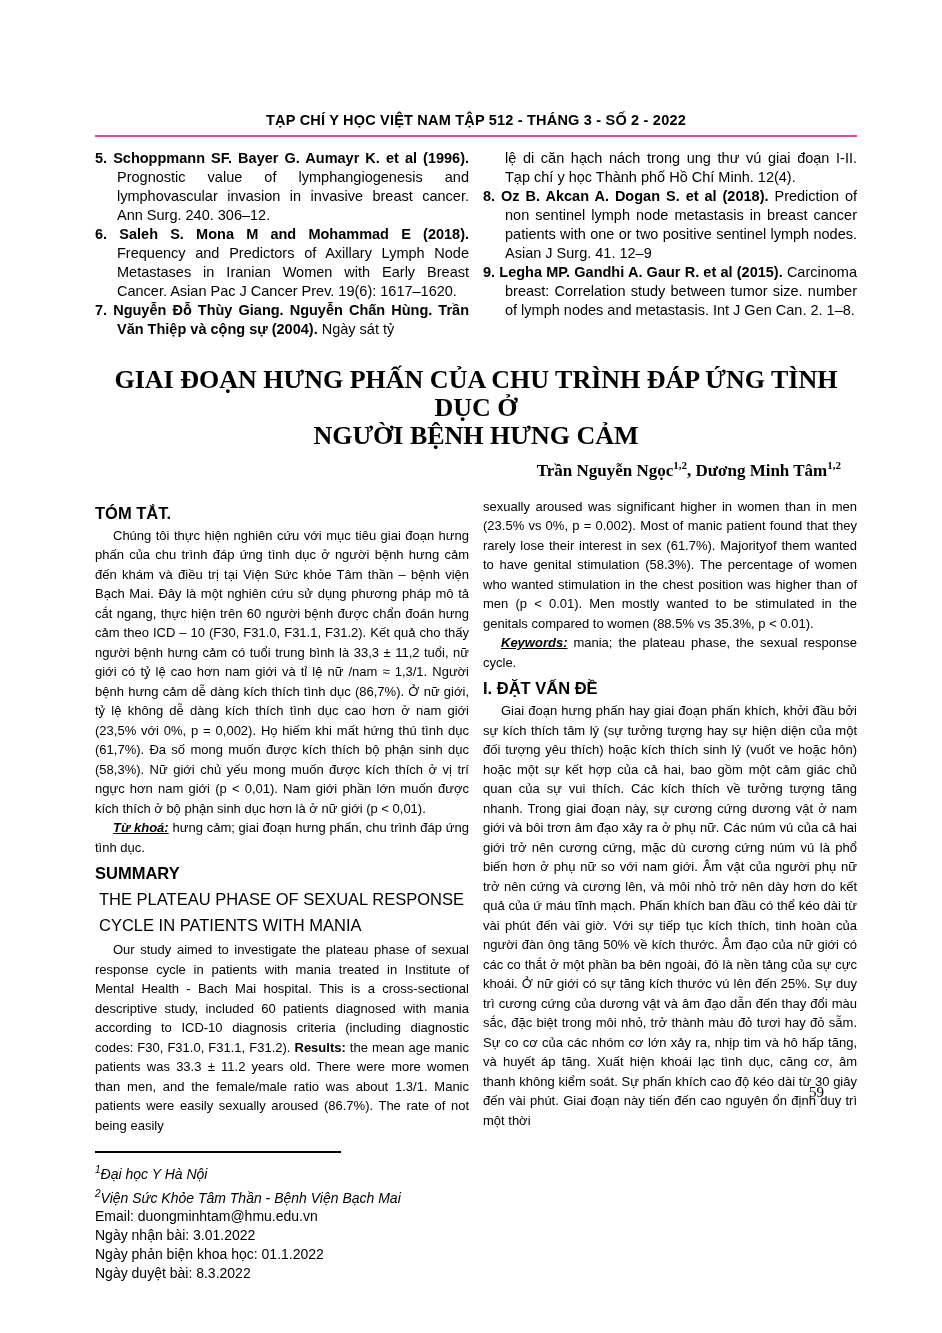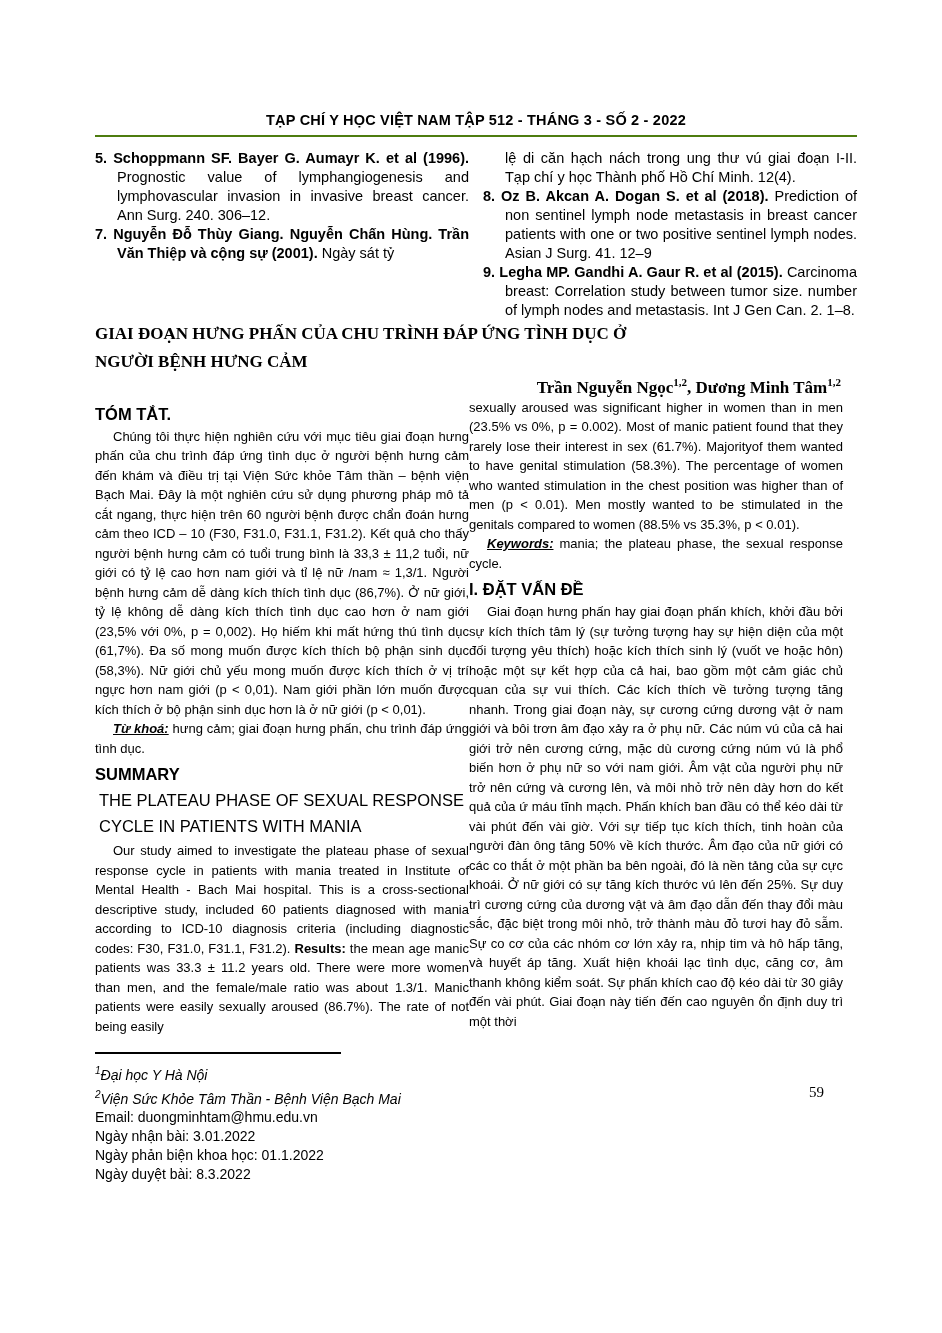--- a/index.html
+++ b/index.html
@@ -17,53 +17,57 @@
     position: absolute;
     left: 95px; top: 112px;
     width: 762px;
   }
   .journal-header {
     text-align: center;
     font-weight: bold;
     font-size: 14.5px;
     letter-spacing: 0.2px;
     padding-bottom: 7px;
-    border-bottom: 2px solid #4d7c0f;
+    border-bottom: 2px solid #ec4899;
   }
   .refs {
     display: flex;
     gap: 14px;
     margin-top: 12px;
   }
   .col { width: 374px; }
   .ref, .ref-cont {
     font-size: 14.5px;
     line-height: 19px;
     text-align: justify;
   }
   .ref { padding-left: 22px; text-indent: -22px; }
   .ref-cont { padding-left: 22px; }
   .ref b, .b { font-weight: bold; }
   .article-title {
-    text-align: left;
+    margin-top: 27px;
+    text-align: center;
     font-family: "Liberation Serif", serif;
     font-weight: bold;
-    font-size: 17px;
+    font-size: 26px;
     line-height: 28px;
   }
   .author-line {
+    margin-top: 9px;
     text-align: right;
     padding-right: 16px;
     font-family: "Liberation Serif", serif;
     font-weight: bold;
     font-size: 17px;
   }
   .author-line sup { font-size: 11px; }
   .body-cols {
     display: flex;
+    gap: 14px;
+    margin-top: 16px;
   }
   .sec-heading {
     font-size: 16.5px;
     font-weight: bold;
     margin: 7px 0 3px 0;
   }
   .para {
     font-size: 13px;
     line-height: 19.5px;
     text-align: justify;
@@ -100,21 +104,22 @@
 <body>
 
 <div class="page">
   <div class="inner">
 
     <div class="journal-header">TẠP CHÍ Y HỌC VIỆT NAM TẬP 512 - THÁNG 3 - SỐ 2 - 2022</div>
 
     <div class="refs">
       <div class="col">
         <div class="ref"><b>5.</b> <b>Schoppmann SF. Bayer G. Aumayr K. et al (1996).</b> <span>Prognostic value of lymphangiogenesis and lymphovascular invasion in invasive breast cancer. Ann Surg. 240. 306–12.</span></div>
-        <div class="ref"><b>7.</b> <b>Nguyễn Đỗ Thùy Giang. Nguyễn Chấn Hùng. Trần Văn Thiệp và cộng sự (2001).</b> <span>Ngày sát tỷ</span></div>
+        <div class="ref"><b>6.</b> <b>Saleh S. Mona M and Mohammad E (2018).</b> <span>Frequency and Predictors of Axillary Lymph Node Metastases in Iranian Women with Early Breast Cancer. Asian Pac J Cancer Prev. 19(6): 1617–1620.</span></div>
+        <div class="ref"><b>7.</b> <b>Nguyễn Đỗ Thùy Giang. Nguyễn Chấn Hùng. Trần Văn Thiệp và cộng sự (2004).</b> <span>Ngày sát tỷ</span></div>
       </div>
       <div class="col">
         <div class="ref-cont">lệ di căn hạch nách trong ung thư vú giai đoạn I-II. Tạp chí y học Thành phố Hồ Chí Minh. 12(4).</div>
         <div class="ref"><b>8.</b> <b>Oz B. Akcan A. Dogan S. et al (2018).</b> <span>Prediction of non sentinel lymph node metastasis in breast cancer patients with one or two positive sentinel lymph nodes. Asian J Surg. 41. 12–9</span></div>
         <div class="ref"><b>9.</b> <b>Legha MP. Gandhi A. Gaur R. et al (2015).</b> <span>Carcinoma breast: Correlation study between tumor size. number of lymph nodes and metastasis. Int J Gen Can. 2. 1–8.</span></div>
       </div>
     </div>
 
     <div class="article-title">
       <div>GIAI ĐOẠN HƯNG PHẤN CỦA CHU TRÌNH ĐÁP ỨNG TÌNH DỤC Ở</div>

